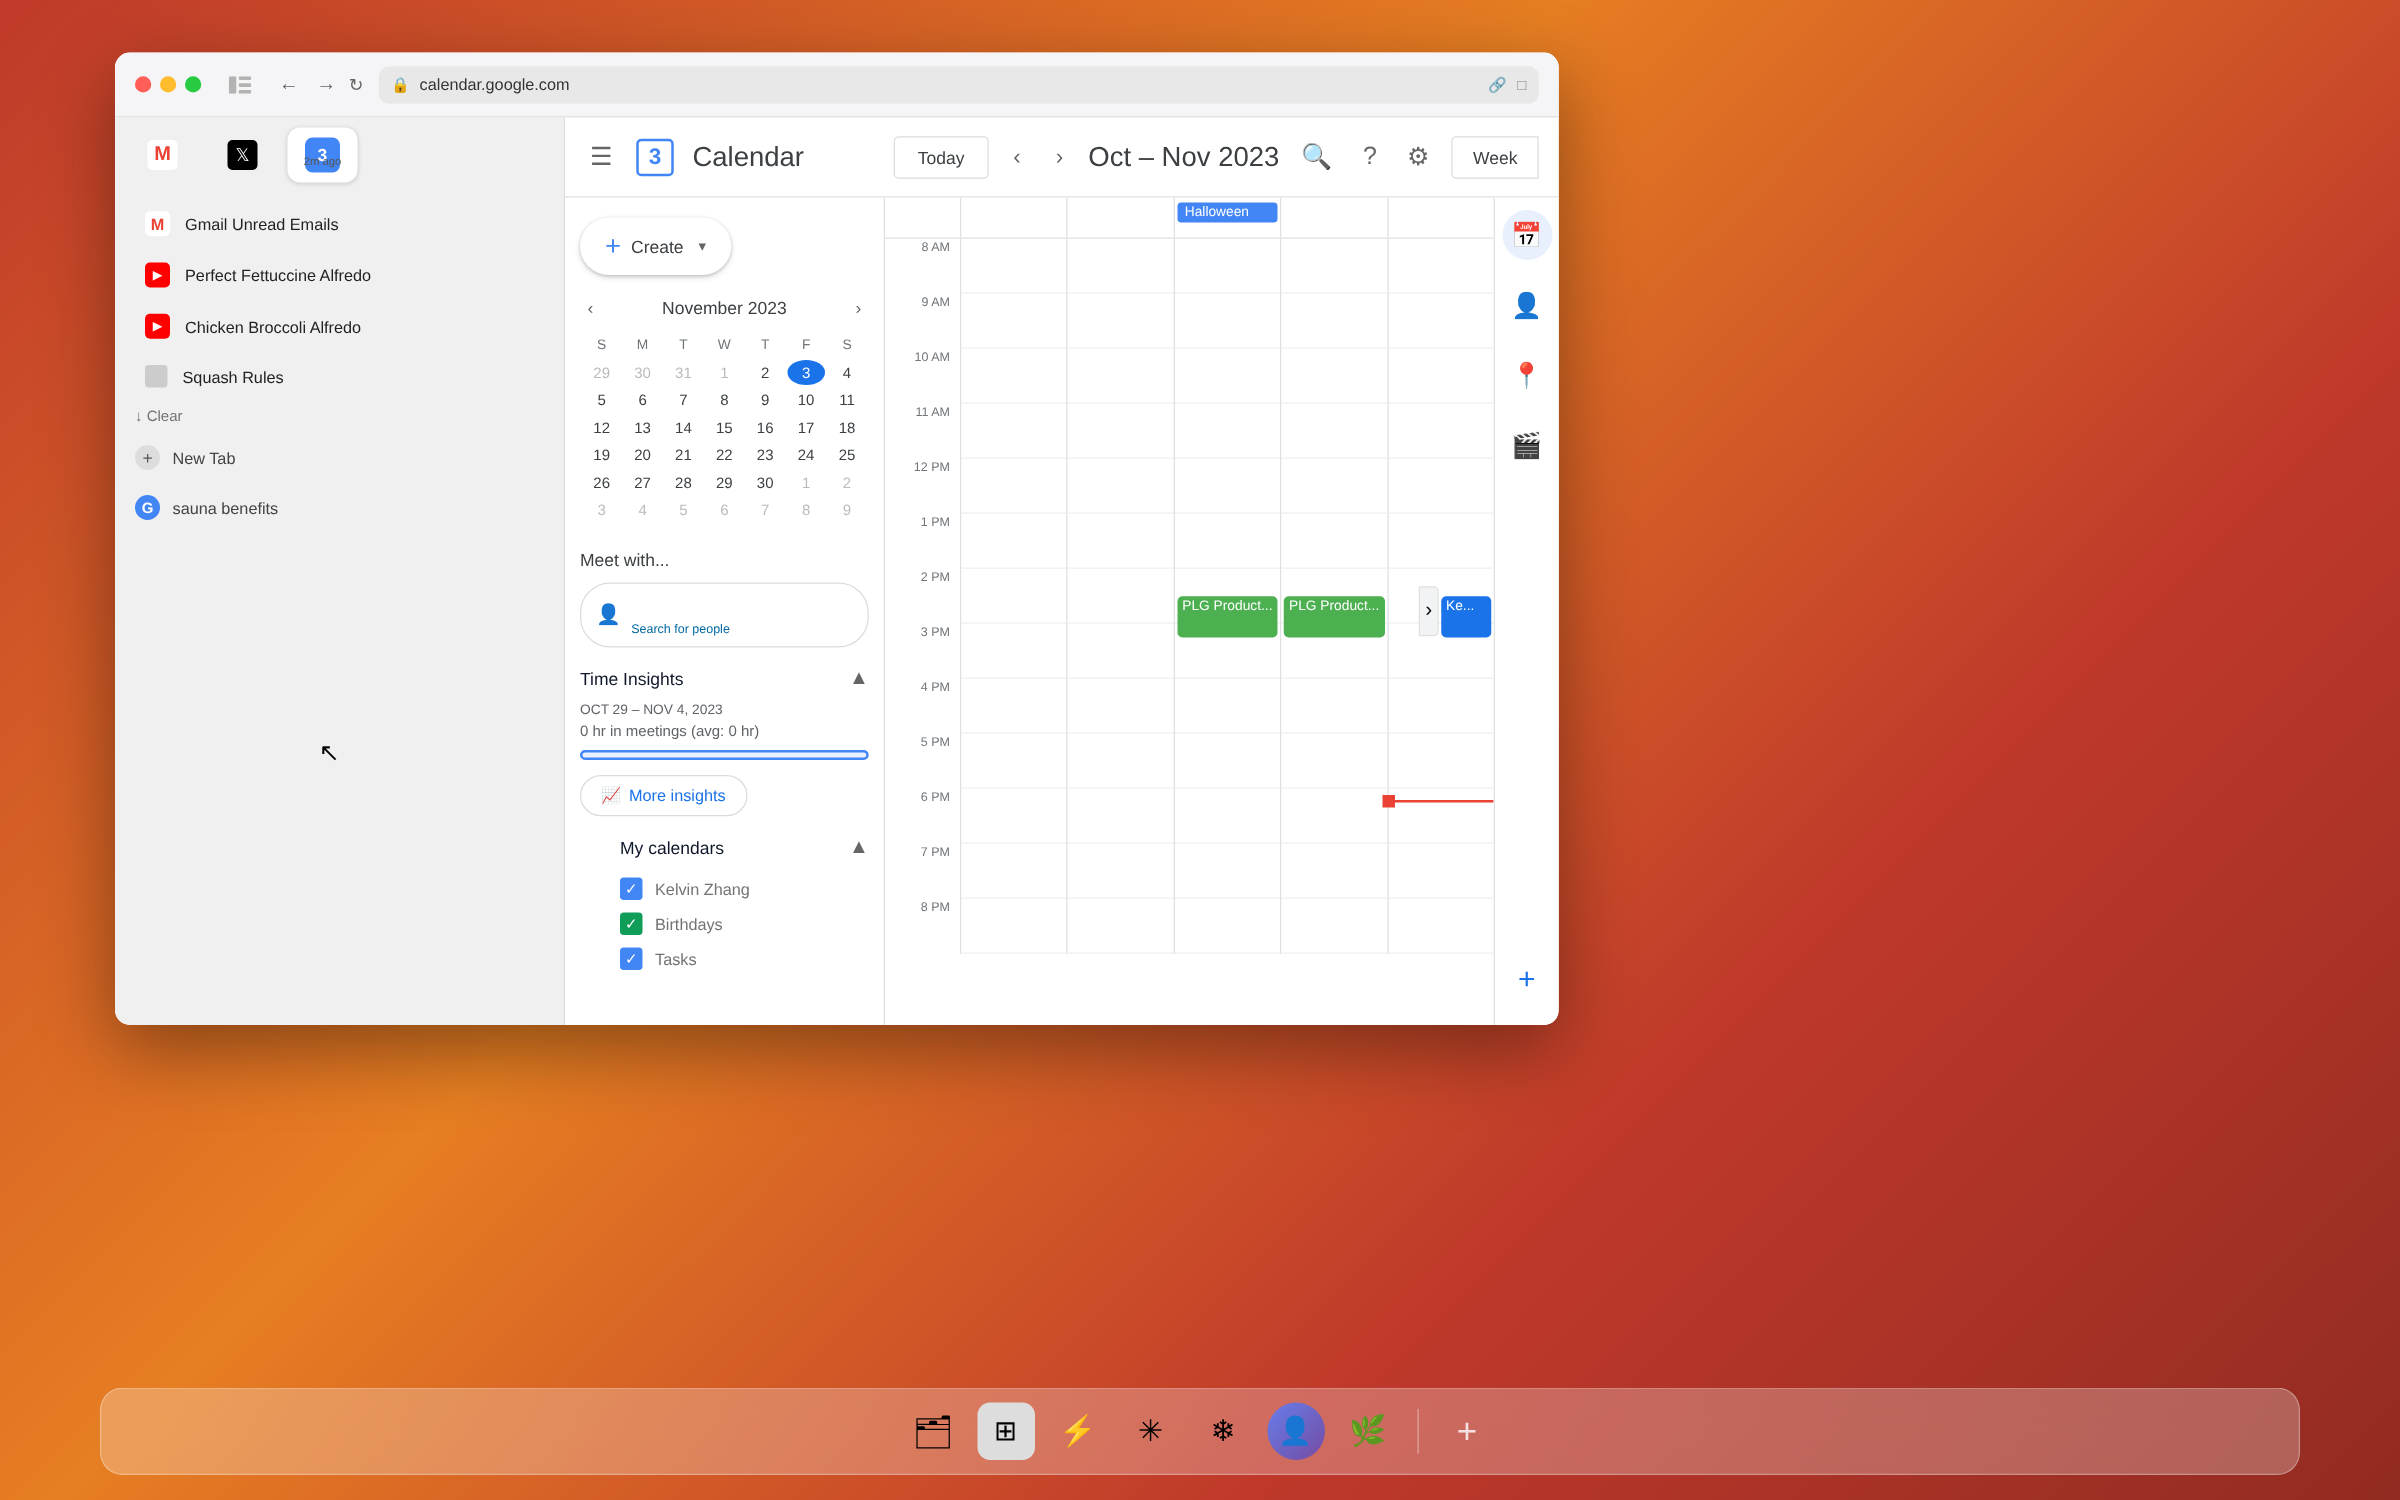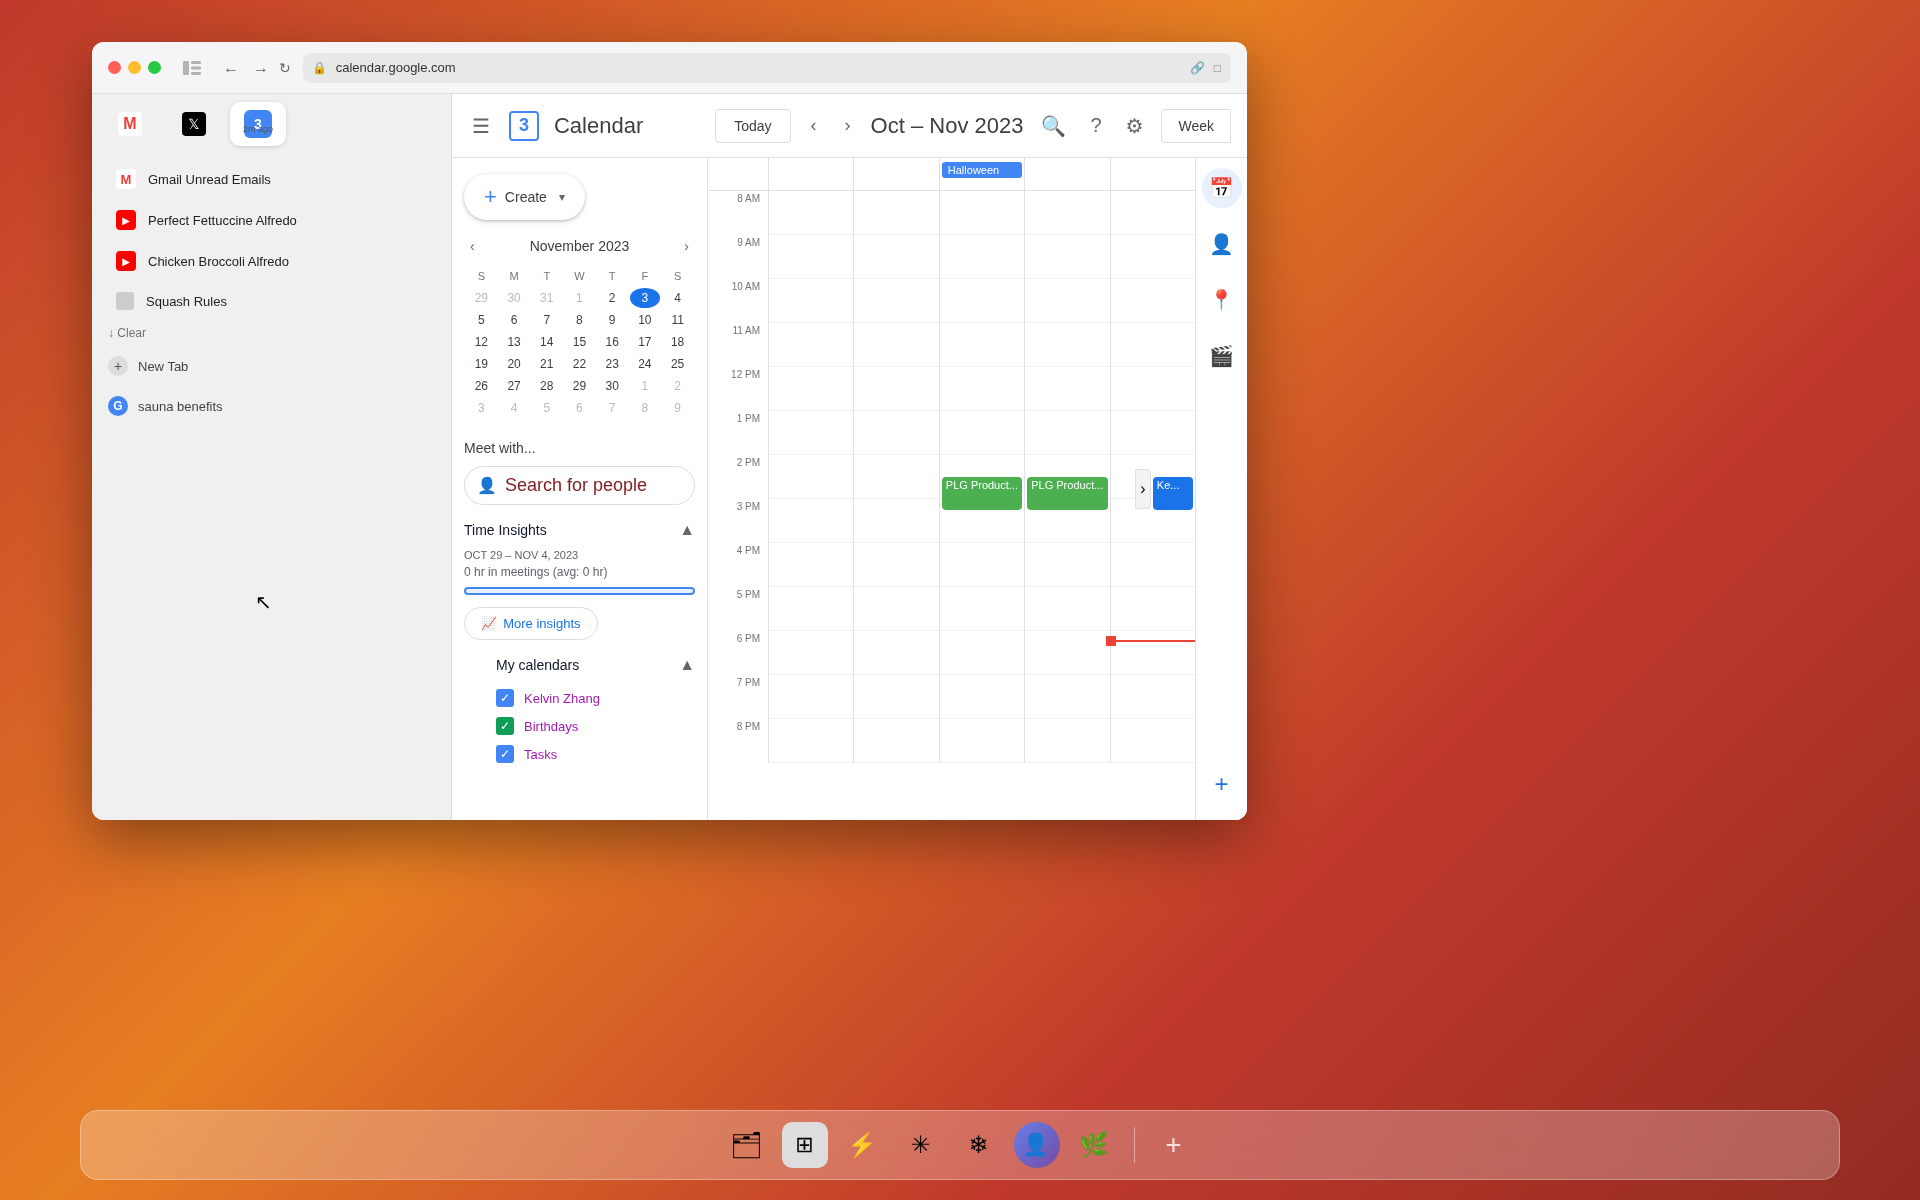--- a/index.html
+++ b/index.html
@@ -482,22 +482,23 @@
       display: flex;
       align-items: center;
       gap: 8px;
       cursor: text;
     }
     .search-people-icon {
       color: #5f6368;
       font-size: 16px;
     }
     .search-people-placeholder {
-      color: #7f1d1d;
-      font-size: 18px;
+      color: #0369a1;
+      font-size: 10px;
+      margin-top: 23px;
     }
 
     
     .time-insights-section {
       margin-bottom: 16px;
     }
     .section-header {
       display: flex;
       align-items: center;
       justify-content: space-between;
@@ -564,21 +565,21 @@
       height: 18px;
       border-radius: 3px;
       display: flex;
       align-items: center;
       justify-content: center;
       font-size: 12px;
       color: #fff;
     }
     .cal-item-label {
       font-size: 13px;
-      color: #a21caf;
+      color: #737373;
     }
 
     
     .cal-right-panel {
       flex: 1;
       display: flex;
       flex-direction: column;
       overflow: hidden;
     }
 

